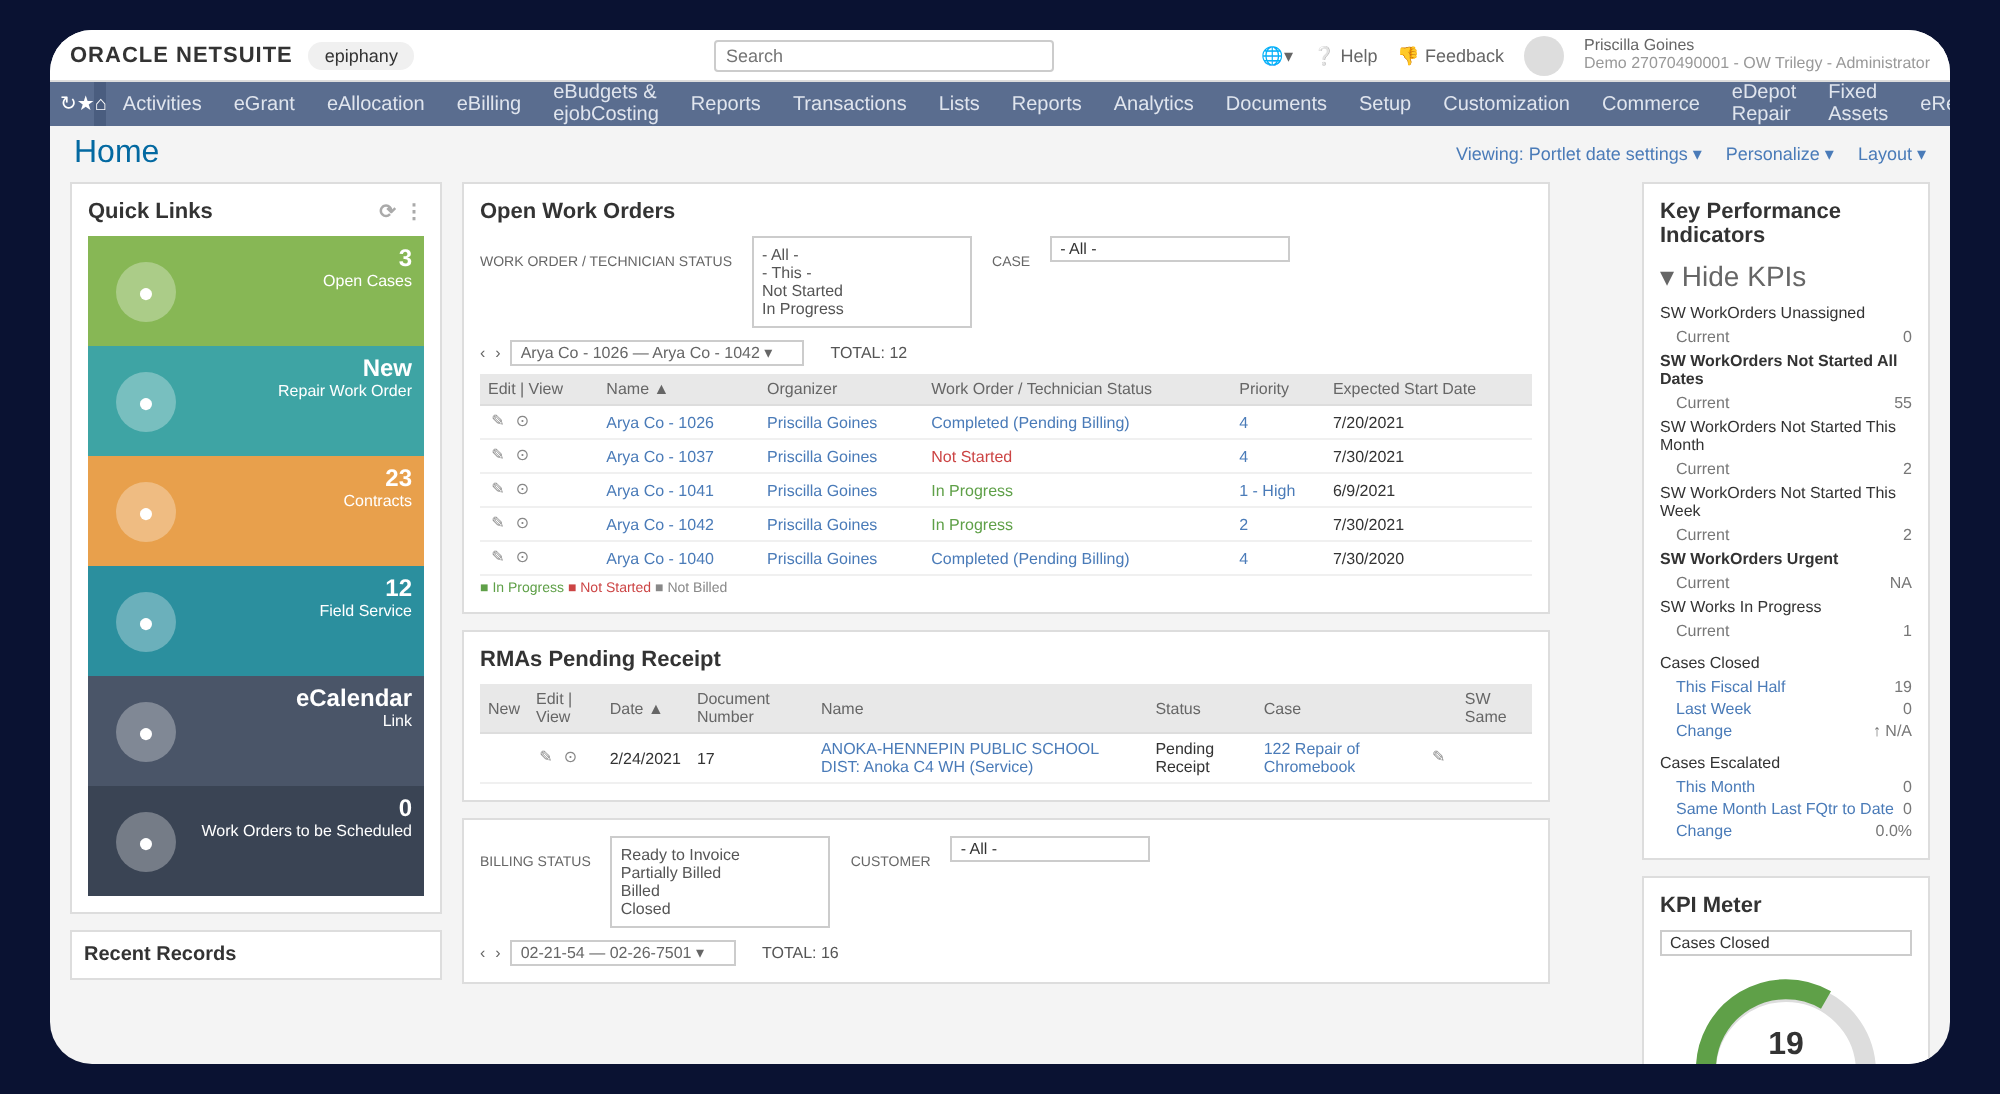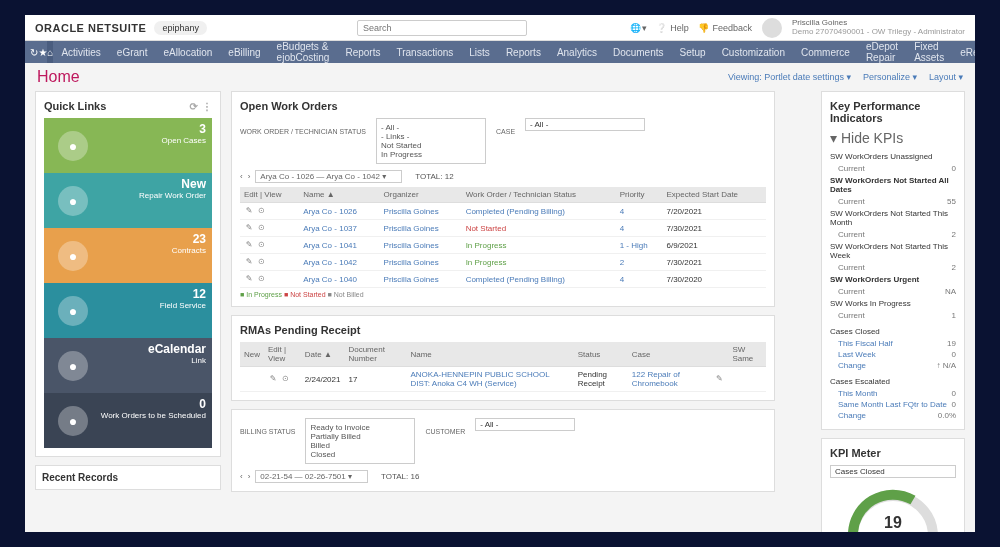--- a/index.html
+++ b/index.html
@@ -1,31 +1,31 @@
 <!DOCTYPE html>
 <html><head>
 <meta charset="utf-8">
 <style>
 *{margin:0;padding:0;box-sizing:border-box;}
 body{font-family:Arial,sans-serif;background:#0a1232;font-size:10px;color:#333;}
 .app{width:1000px;height:547px;margin:0 auto;background:#0a1232;padding:15px 25px;}
-.shell{width:100%;height:100%;background:#f4f4f4;overflow:hidden;display:flex;flex-direction:column;}
+.shell{width:100%;height:100%;background:#f4f4f4;overflow:hidden;display:flex;flex-direction:column;border-radius:21px;}
 .topbar{height:26px;background:#fff;display:flex;align-items:center;padding:0 10px;border-bottom:1px solid #ddd;}
 .logo{font-weight:bold;font-size:11px;letter-spacing:0.5px;}
 .pill{background:#f0f0f0;padding:2px 8px;border-radius:8px;font-size:9px;margin-left:8px;}
 .search{margin-left:150px;width:170px;height:16px;border:1px solid #ccc;border-radius:2px;padding:0 5px;font-size:9px;}
 .topspacer{flex:1;}
 .topright{display:flex;align-items:center;gap:10px;font-size:9px;color:#666;}
 .avatar{width:20px;height:20px;border-radius:50%;background:#ddd;}
 .userinfo{font-size:8px;line-height:1.1;}
 .nav{height:22px;background:#5a6d8f;display:flex;align-items:center;padding:0 5px;gap:0;}
 .nav-icon{width:24px;height:22px;display:flex;align-items:center;justify-content:center;color:#fff;}
 .nav-item{padding:0 8px;color:#e0e5ee;font-size:10px;height:22px;display:flex;align-items:center;cursor:pointer;}
 .pagebar{height:28px;display:flex;align-items:center;padding:0 12px;}
-.pagetitle{font-size:16px;color:#be185d;font-weight:300;}
+.pagetitle{font-size:16px;color:#0369a1;font-weight:300;}
 .pbspacer{flex:1;}
 .pagelink{font-size:9px;color:#4a7bb8;margin-left:12px;}
 .content{flex:1;display:flex;gap:10px;padding:0 10px 10px 10px;overflow:hidden;}
 .col-left{width:186px;display:flex;flex-direction:column;gap:8px;}
 .col-mid{flex:1;display:flex;flex-direction:column;gap:8px;overflow-y:auto;}
 .col-right{width:180px;display:flex;flex-direction:column;gap:8px;padding-left:36px;}
 .portlet{background:#fff;border:1px solid #ddd;padding:8px;}
 .portlet-h{font-size:11px;font-weight:bold;margin-bottom:6px;display:flex;align-items:center;}
 .portlet-h .icons{margin-left:auto;color:#aaa;font-size:10px;display:flex;gap:4px;}
 .tiles{display:flex;flex-direction:column;gap:0;}
@@ -162,21 +162,21 @@
 
 <div class="col-mid">
   <div class="portlet">
     <div class="portlet-h">
               <span>Open Work Orders</span>
             </div>
     <div style="display:flex;align-items:flex-start;gap:10px;">
       <span style="font-size:7px;color:#666;padding-top:10px;">WORK ORDER / TECHNICIAN STATUS</span>
       <div class="filterbox" id="owo-filter">
                 <div>- All -</div>
-                <div>- Links -</div>
+                <div>- This -</div>
                 <div>Not Started</div>
                 <div>In Progress</div>
               </div>
       <span style="font-size:7px;color:#666;padding-top:10px;">CASE</span>
       <div class="sel" style="width:120px;">- All -</div>
     </div>
     <div class="paginator">
       <span>‹</span>
       <span>›</span>
       <span class="sel">Arya Co - 1026 — Arya Co - 1042 ▾</span>

